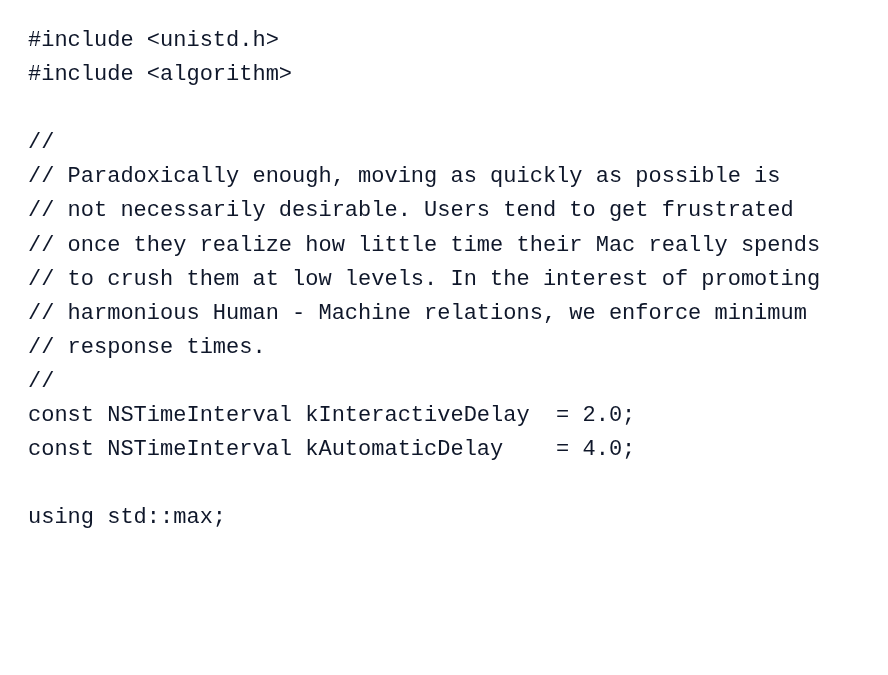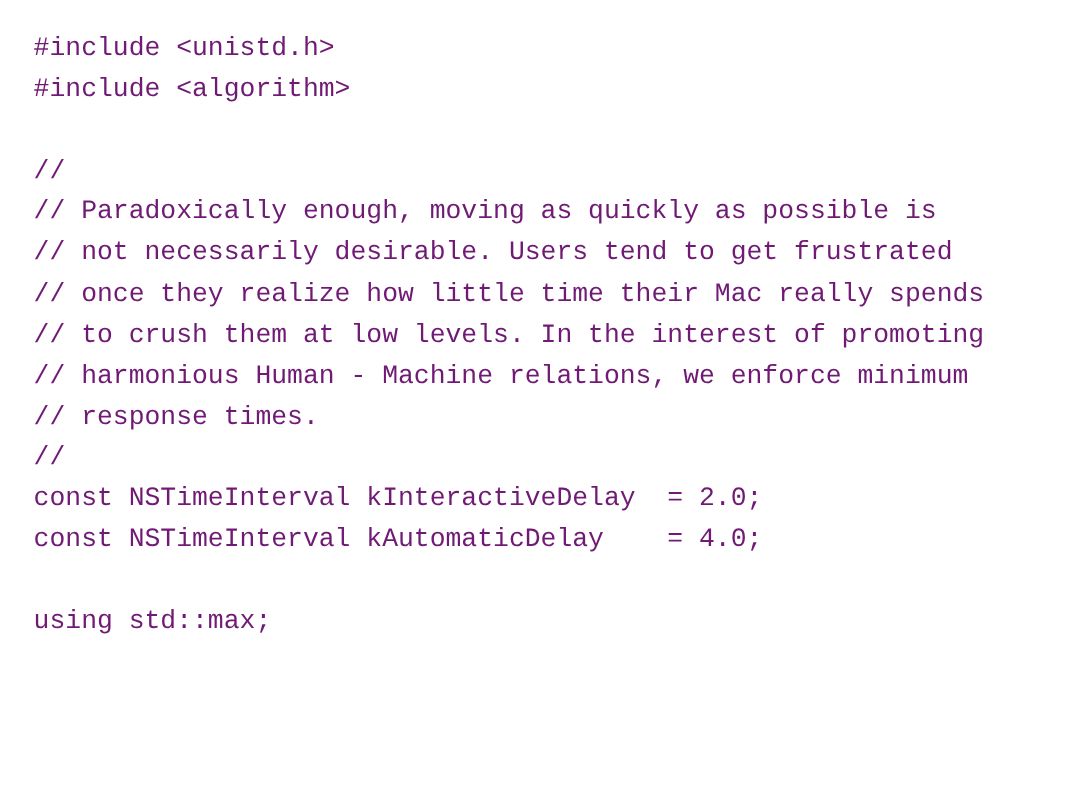--- a/index.html
+++ b/index.html
@@ -19,21 +19,21 @@
     }
 
     .code-container {
       width: 888px;
       height: 675px;
       background-color: #ffffff;
       padding: 24px 28px;
       font-family: 'Courier New', Courier, monospace;
       font-size: 22px;
       line-height: 1.55;
-      color: #701a75;
+      color: #0f172a;
       white-space: pre-wrap;
       word-break: break-all;
     }
   </style>
 </head>
 <body>
 
 <div class="code-container" id="code-display">#include &lt;unistd.h&gt;
 #include &lt;algorithm&gt;
 

